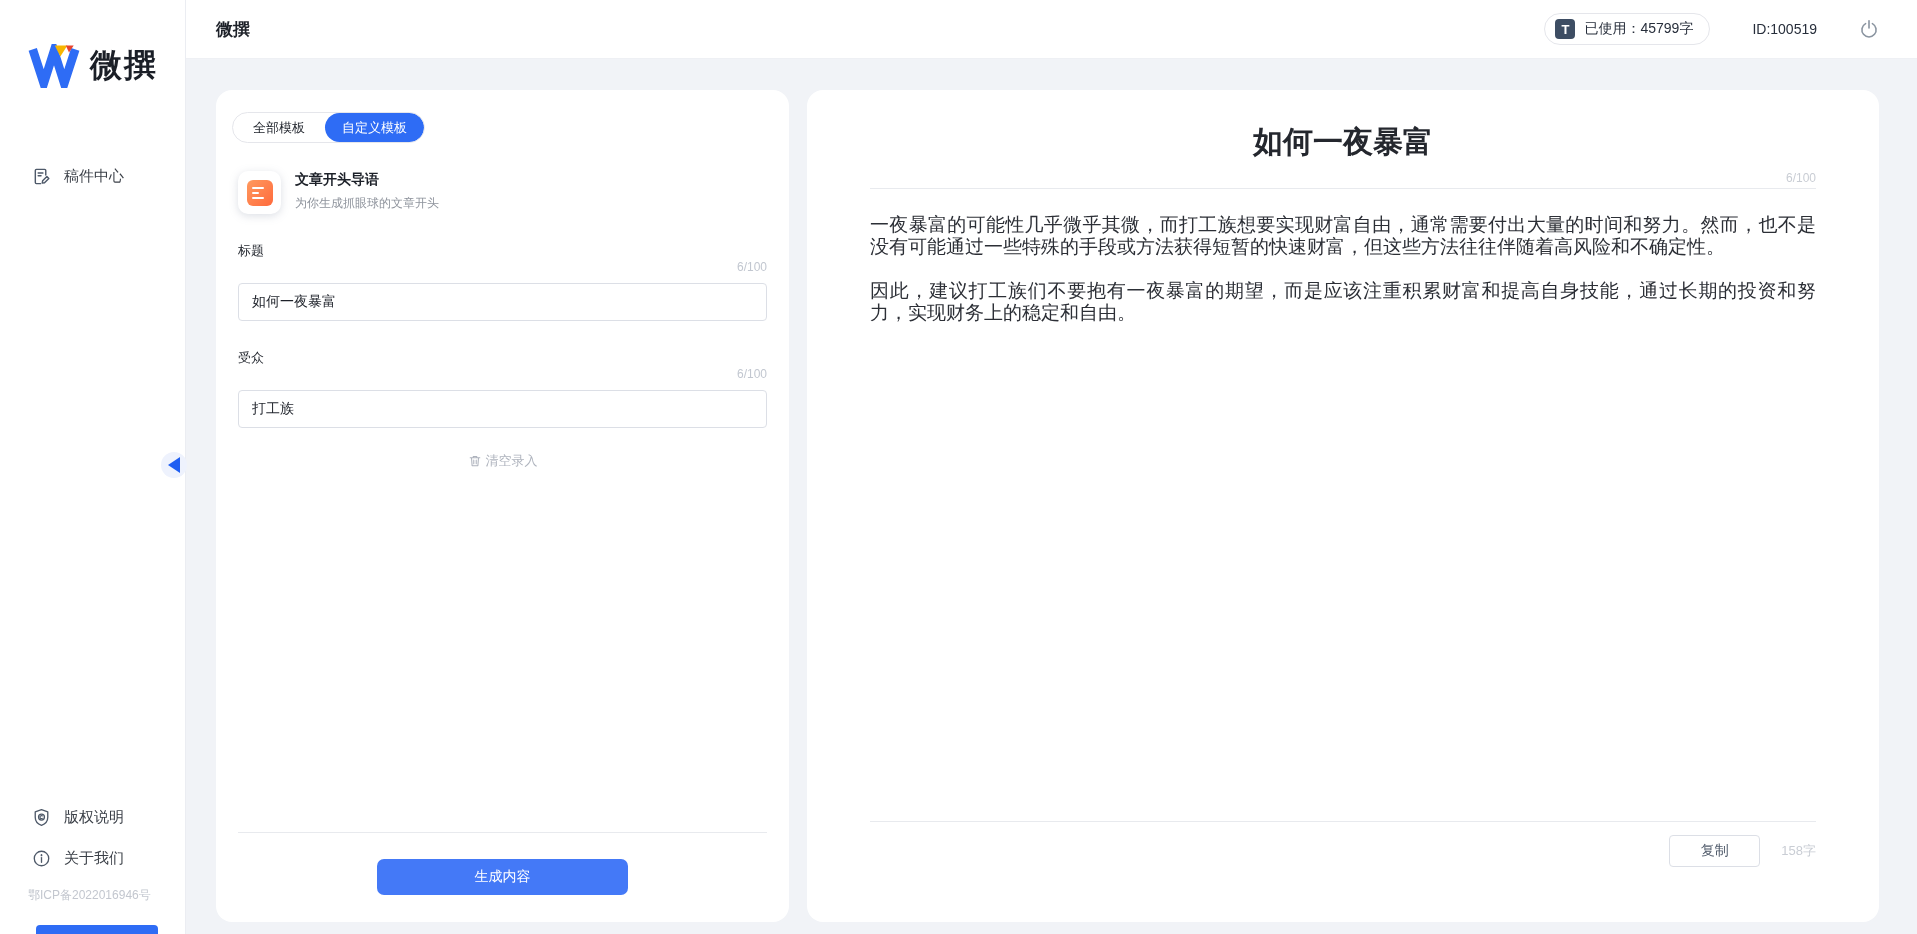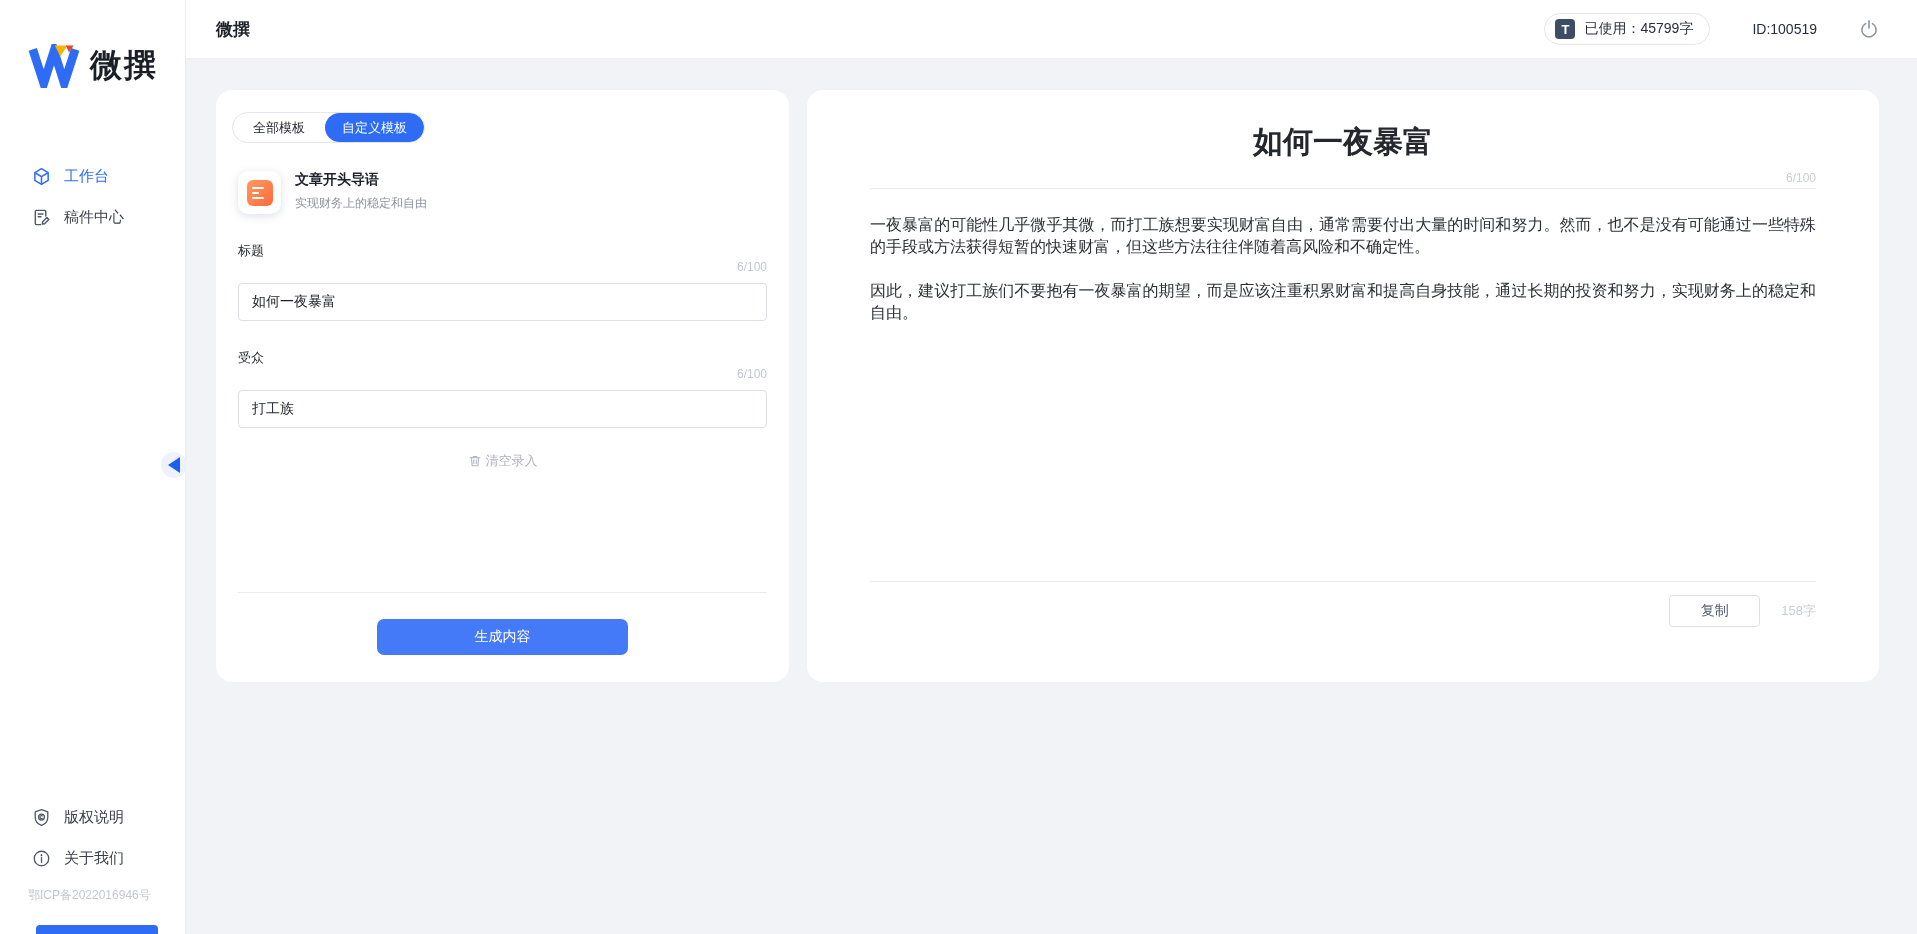--- a/index.html
+++ b/index.html
@@ -25,21 +25,21 @@
   .main { flex:1; display:flex; flex-direction:column; height:100%; }
   .topbar { height:59px; background:#fff; display:flex; align-items:center; padding:0 38px 0 30px; border-bottom:1px solid #eef0f4; flex-shrink:0; }
   .topbar-title { font-size:17px; font-weight:bold; color:#1d2129; }
   .topbar-right { margin-left:auto; display:flex; align-items:center; gap:42px; }
   .usage-pill { display:flex; align-items:center; gap:9px; border:1px solid #e5e6eb; border-radius:17px; background:#fff; padding:5px 16px 5px 10px; font-size:14px; color:#272e3b; }
   .t-badge { width:20px; height:20px; border-radius:4px; background:#3d4d63; color:#fff; font-size:13px; font-weight:bold; display:flex; align-items:center; justify-content:center; }
   .uid { font-size:14px; color:#272e3b; }
   .power { width:20px; height:20px; cursor:pointer; }
 
   .content { flex:1; display:flex; padding:31px 38px 12px 30px; gap:18px; overflow:hidden; }
-  .panel { background:#fff; border-radius:16px; height:592px; }
+  .panel { background:#fff; border-radius:16px; height:832px; }
 
   
   .panel-left { width:573px; flex-shrink:0; display:flex; flex-direction:column; padding:22px 22px 0 22px; }
   .tabs { display:inline-flex; align-self:flex-start; margin-left:-6px; border:1px solid #e5e6eb; border-radius:16px; height:31px; overflow:hidden; background:#fff; }
   .tab { display:flex; align-items:center; justify-content:center; padding:0 20px; font-size:13px; color:#1d2129; cursor:pointer; border-radius:16px; }
   .tab.active { background:#2e6cf5; color:#fff; padding:8px 17px; }
   .tpl-card { display:flex; gap:14px; margin-top:28px; }
   .tpl-icon-wrap { width:43px; height:43px; border-radius:10px; background:#fff; box-shadow:0 2px 8px rgba(130,140,160,.28); display:flex; align-items:center; justify-content:center; }
   .tpl-icon { width:26px; height:26px; border-radius:6px; background:linear-gradient(135deg,#ff9a5f,#ff6a3c); position:relative; }
   .tpl-icon i { position:absolute; left:5px; height:2px; background:#fff; border-radius:1px; }
@@ -56,21 +56,21 @@
   .clear-row { display:flex; align-items:center; justify-content:center; gap:4px; margin-top:24px; font-size:13px; color:#aeb3bd; cursor:pointer; }
   .gen-area { margin-top:auto; border-top:1px solid #e8eaee; padding:26px 0 27px; display:flex; justify-content:center; }
   .gen-btn { width:251px; height:36px; background:#4479f7; color:#fff; font-size:14px; border:none; border-radius:7px; cursor:pointer; font-family:inherit; }
 
   
   .panel-right { flex:1; display:flex; flex-direction:column; padding:28px 63px 0 63px; }
   .doc-title { text-align:center; font-family:"Liberation Serif","DejaVu Serif",serif; font-size:30px; font-weight:bold; color:#24272e; margin-top:4px; }
   .doc-counter { text-align:right; font-size:12px; color:#c9cdd4; margin-top:8px; }
   .doc-divider { border-top:1px solid #e8eaee; margin-top:3px; }
   .doc-body { margin-top:25px; }
-  .doc-body p { font-size:16px; line-height:22px; color:#2c2f36; margin-bottom:22px; text-align:justify; }
+  .doc-body p { font-size:19px; line-height:22px; color:#2c2f36; margin-bottom:22px; text-align:justify; }
   .result-footer { margin-top:auto; border-top:1px solid #e8eaee; padding:13px 0 0; display:flex; align-items:center; justify-content:flex-end; gap:21px; margin-bottom:55px; }
   .copy-btn { width:91px; height:32px; background:#fff; border:1px solid #dcdfe6; border-radius:4px; font-size:14px; color:#4e5969; cursor:pointer; font-family:inherit; }
   .word-count { font-size:13px; color:#c9cdd4; }
   svg { display:block; }
 </style>
 </head>
 <body>
 
 <div class="app">
 
@@ -80,29 +80,20 @@
         <svg width="52" height="44" viewBox="0 0 66 52">
           <path d="M6 5 L20 48 L33 7 L46 48 L60 5" fill="none" stroke="#2e6cf5" stroke-width="11" stroke-linejoin="miter"></path>
           <polygon points="34,0 50,0 41,14" fill="#f7b500"></polygon>
           <polygon points="48,0 58,0 52,9" fill="#e8442e"></polygon>
         </svg>
       </span>
       <span class="logo-text">微撰</span>
     </div>
 
     <nav class="nav">
-      <div class="nav-item active">
-        <span>
-          <svg width="19" height="19" viewBox="0 0 20 20" fill="none" stroke="#2e6cf5" stroke-width="1.6" stroke-linejoin="round">
-            <path d="M10 1.8 L17 5.9 V14.1 L10 18.2 L3 14.1 V5.9 Z"></path>
-            <path d="M10 10.2 V17 M10 10.2 L4 6.6 M10 10.2 L16 6.6" stroke-linecap="round"></path>
-          </svg>
-        </span>
-        <span>工作台</span>
-      </div>
       <div class="nav-item">
         <span>
           <svg width="19" height="19" viewBox="0 0 20 20" fill="none" stroke="#4e5969" stroke-width="1.5" stroke-linecap="round" stroke-linejoin="round">
             <path d="M14.5 8.5 V3.6 c0-.6-.5-1.1-1.1-1.1 H4.6 c-.6 0-1.1.5-1.1 1.1 v12.8 c0 .6.5 1.1 1.1 1.1 H9"></path>
             <path d="M6.5 6.3 h5 M6.5 9.3 h3"></path>
             <path d="M11.2 14.6 l4.5-4.5 2 2 -4.5 4.5 -2.4.4 z"></path>
           </svg>
         </span>
         <span>稿件中心</span>
       </div>
@@ -169,21 +160,21 @@
         <div class="tpl-card">
           <div class="tpl-icon-wrap">
             <div class="tpl-icon">
                 <i></i>
                 <i></i>
                 <i></i>
               </div>
           </div>
           <div>
             <div class="tpl-title">文章开头导语</div>
-            <div class="tpl-sub">实现财务上的稳定和自由</div>
+            <div class="tpl-sub">为你生成抓眼球的文章开头</div>
           </div>
         </div>
 
         <div class="field">
           <div class="field-head">
             <span class="field-label">标题</span>
             <span class="field-counter">6/100</span>
           </div>
           <input type="text" value="如何一夜暴富" style="">
         </div>

